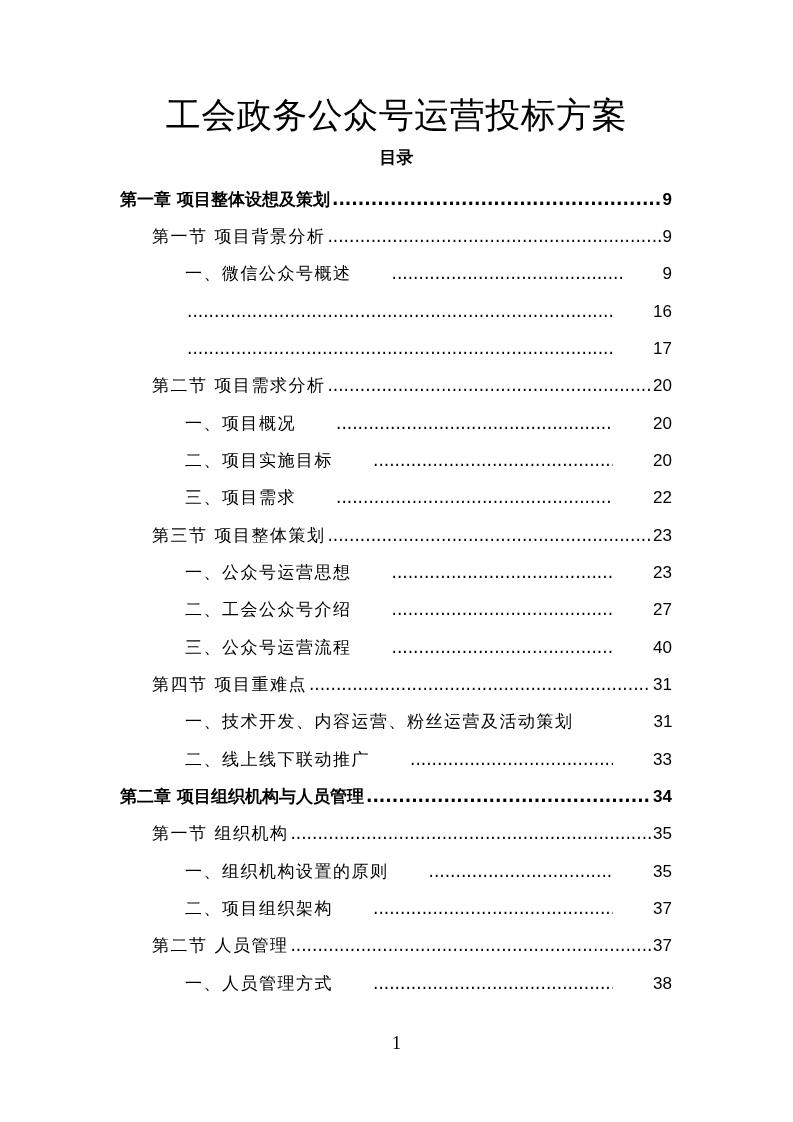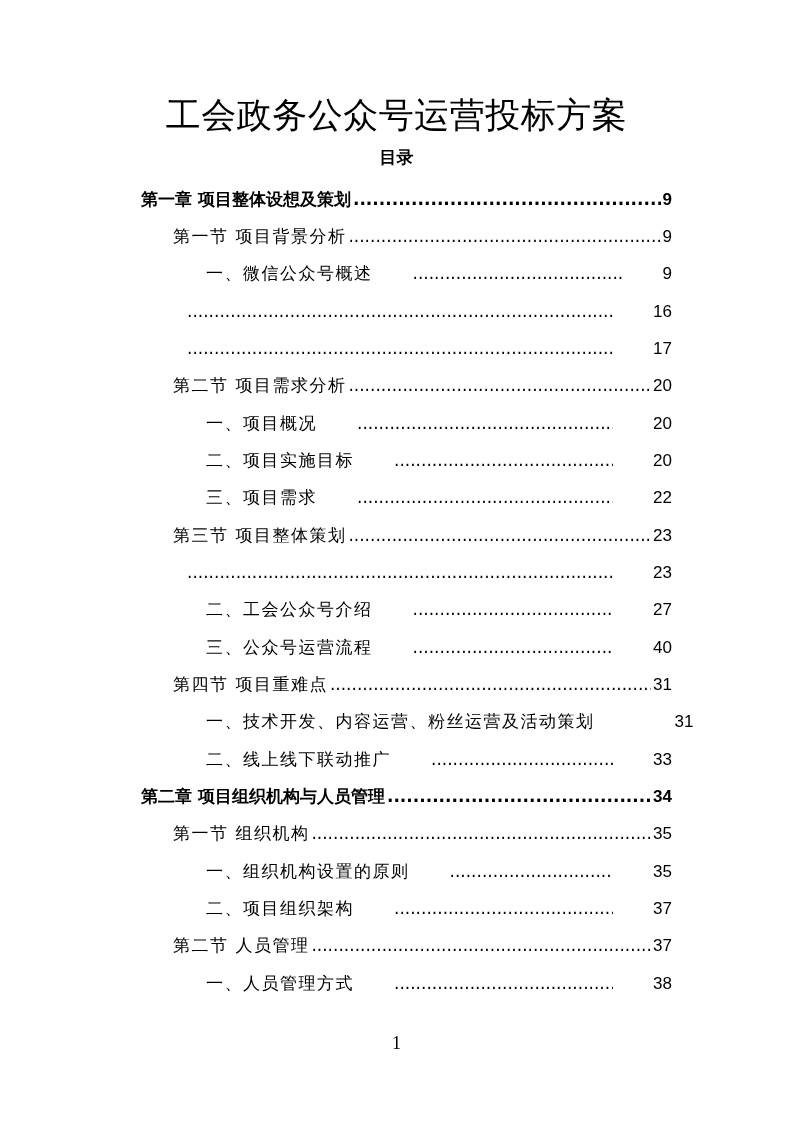--- a/index.html
+++ b/index.html
@@ -16,21 +16,21 @@
   }
   .toc { position: absolute; top: 185px; left: 0; width: 793px; }
   .row {
     position: absolute; display: flex; align-items: baseline; right: 121px;
     height: 28px; font-family: "DejaVu Sans", "Liberation Sans", sans-serif;
     font-size: 17px; line-height: 28px; white-space: nowrap;
   }
   .row.lvl1 { left: 120px; font-weight: bold; }
   .row.lvl2 { left: 152px; letter-spacing: 1.5px; }
   .row.lvl3 { left: 185px; letter-spacing: 1.5px; gap: 38px; }
-  .row .label { flex: 0 0 auto; margin-left: 21px; }
+  .row .label { flex: 0 0 auto; }
   .row .leader {
     flex: 1 1 auto; overflow: hidden; margin: 0 2px; letter-spacing: 0;
     color: #000; position: relative; top: 0;
   }
   .row .leader::before {
     content: "........................................................................................................................................................................................................";
     font-weight: normal;
   }
   .row.lvl1 .leader::before { font-weight: bold; }
   .row .page { flex: 0 0 auto; letter-spacing: 0; font-family: "Liberation Sans", "DejaVu Sans", sans-serif; }
@@ -88,20 +88,21 @@
       <span class="label">三、项目需求</span>
       <span class="leader"></span>
       <span class="page">22</span>
     </div>
   <div class="row lvl2" style="top:336px">
       <span class="label">第三节  项目整体策划</span>
       <span class="leader"></span>
       <span class="page">23</span>
     </div>
   <div class="row lvl3" style="top:373px">
+      <span class="label">一、公众号运营思想</span>
       <span class="leader"></span>
       <span class="page">23</span>
     </div>
   <div class="row lvl3" style="top:410px">
       <span class="label">二、工会公众号介绍</span>
       <span class="leader"></span>
       <span class="page">27</span>
     </div>
   <div class="row lvl3" style="top:448px">
       <span class="label">三、公众号运营流程</span>

